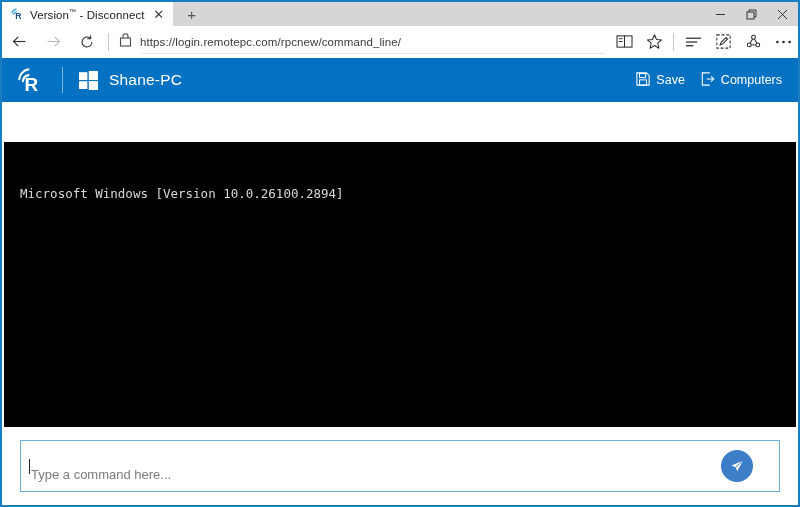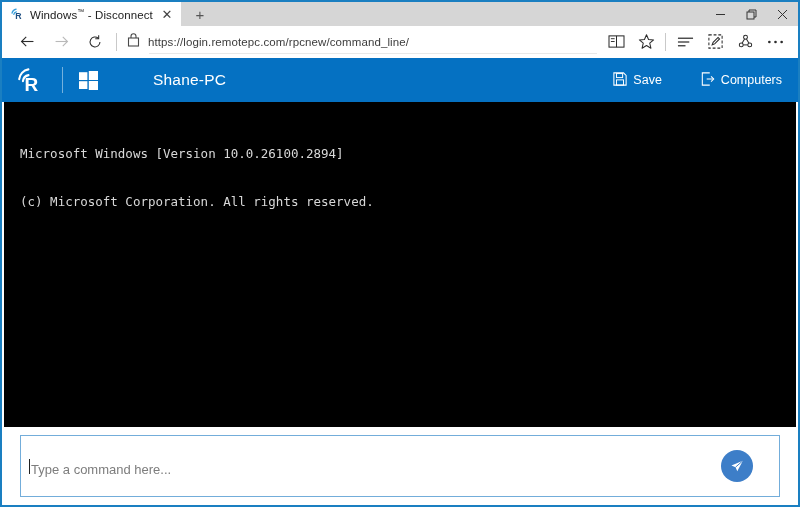--- a/index.html
+++ b/index.html
@@ -69,21 +69,21 @@
     display: flex; align-items: center; justify-content: center;
     color: #333;
   }
 
   
   .toolbar {
     height: 32px;
     background: #ffffff;
     display: flex; align-items: center;
     flex: none;
-    padding: 0 8px;
+    padding: 0 0;
     border-bottom: 1px solid #ffffff;
   }
   .nav-btn {
     width: 34px; height: 30px;
     display: flex; align-items: center; justify-content: center;
   }
   .tb-sep {
     width: 1px; height: 18px;
     background: #c9c9c9;
     margin: 0 4px;
@@ -127,63 +127,63 @@
   .hdr-divider {
     width: 1px; height: 26px;
     background: rgba(255,255,255,.45);
     margin: 0 16px 0 18px;
   }
   .win-logo { width: 19px; height: 19px; flex: none; margin-right: 11px; }
   .machine-name {
     font-size: 15.5px;
     color: #ffffff;
     letter-spacing: .2px;
-    margin-left: 44px;
   }
   .hdr-spacer { flex: 1; }
   .hdr-action {
     display: flex; align-items: center;
     gap: 6px;
     font-size: 12.5px;
     color: #ffffff;
-    margin-left: 39px;
+    margin-left: 16px;
   }
 
   
   .terminal-wrap {
     flex: 1;
     background: #ffffff;
     padding: 0 2px 0 2px;
     display: flex;
   }
   .terminal {
     flex: 1;
     background: #000000;
     color: #d8d8d8;
     font-family: "DejaVu Sans Mono", "Liberation Mono", monospace;
     font-size: 12.5px;
     line-height: 16px;
     padding: 12px 0 0 16px;
     overflow: hidden;
     white-space: pre;
+    margin-top: 40px;
   }
   .term-line { white-space: pre; }
   .term-blank { height: 16px; }
 
   
   .cmdbar {
     height: 78px;
     background: #ffffff;
     flex: none;
     display: flex; align-items: center;
     padding: 0 18px;
   }
   .cmdbox {
     flex: 1;
-    height: 62px;
+    height: 52px;
     border: 1px solid #73adda;
     background: #ffffff;
     display: flex; align-items: center;
     padding: 0 26px 0 8px;
     position: relative;
   }
   .caret {
     width: 1px; height: 15px;
     background: #202020;
     flex: none;
@@ -218,21 +218,21 @@
 
   <div class="tabstrip">
     <div class="tab">
       <span class="tab-favicon">
         <svg width="14" height="14" viewBox="0 0 24 24">
           <path d="M3.5 10.5a9 9 0 0 1 7-7" fill="none" stroke="#3aa0dc" stroke-width="2.2" stroke-linecap="round"></path>
           <path d="M6.5 12.5a5.6 5.6 0 0 1 4.3-4.3" fill="none" stroke="#3aa0dc" stroke-width="2.2" stroke-linecap="round"></path>
           <text x="9" y="21" font-family="Liberation Sans, sans-serif" font-size="15" font-weight="bold" fill="#1f4f82">R</text>
         </svg>
       </span>
-      <span class="tab-title"><span>Windows</span><sup>™</sup><span> - Disconnect</span></span>
+      <span class="tab-title"><span>Version</span><sup>™</sup><span> - Disconnect</span></span>
       <span class="tab-close">✕</span>
     </div>
     <div class="newtab">+</div>
 
     <div class="winctrls">
       <div class="winctrl">
         <svg width="11" height="11" viewBox="0 0 11 11">
             <line x1="1" y1="5.5" x2="10" y2="5.5" stroke="#333" stroke-width="1"></line>
           </svg>
       </div>
@@ -369,21 +369,20 @@
           <polyline points="11.5,5 14.5,8 11.5,11" fill="none" stroke="#ffffff" stroke-width="1.2"></polyline>
         </svg>
       </span>
       <span>Computers</span>
     </span>
   </div>
 
   <div class="terminal-wrap">
     <div class="terminal" style="background: rgb(0, 0, 0); color: rgb(216, 216, 216);">
       <div class="term-line">Microsoft Windows [Version 10.0.26100.2894]</div>
-      <div class="term-line">(c) Microsoft Corporation. All rights reserved.</div>
       <div class="term-blank"></div>
     </div>
   </div>
 
   <div class="cmdbar">
     <div class="cmdbox">
       <span class="caret"></span>
       <input class="cmd-input" type="text" placeholder="Type a command here..." style="">
       <span class="send-btn" style="background: rgb(61, 126, 200);">
         <svg width="18" height="18" viewBox="0 0 20 20">

